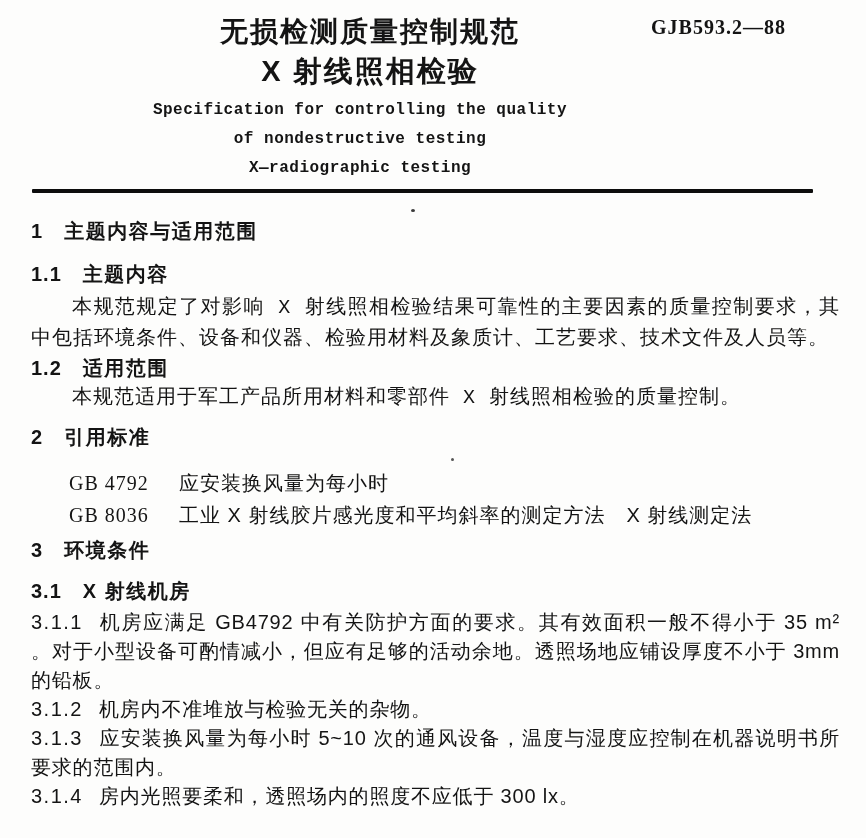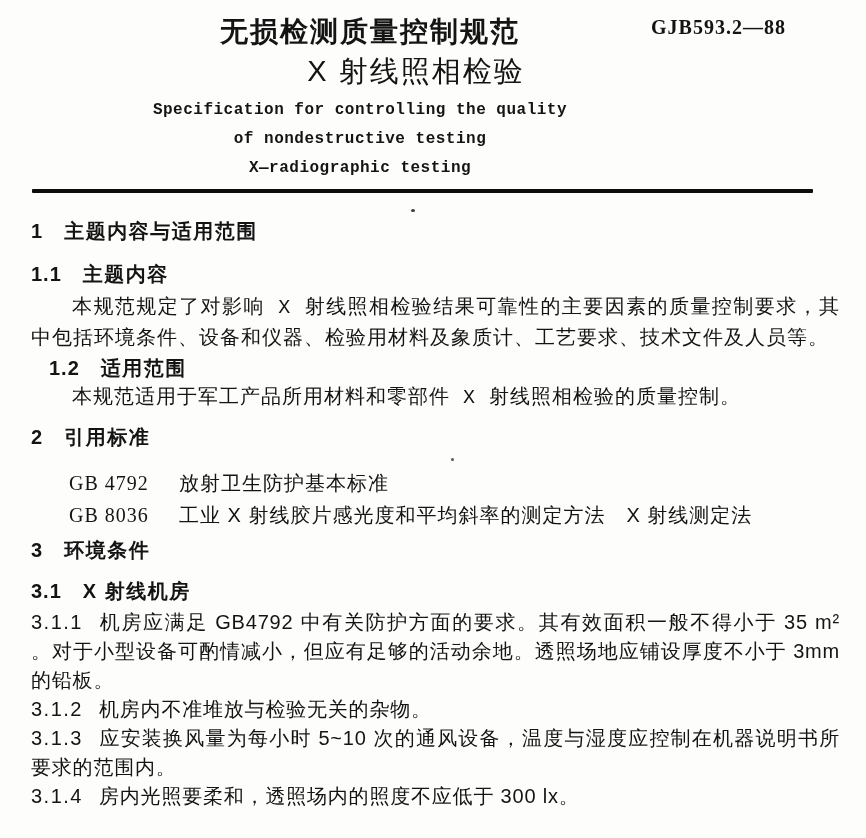--- a/index.html
+++ b/index.html
@@ -21,22 +21,22 @@
     white-space:nowrap;
     text-align:center;
   }
   .title-zh{
     width:740px;text-align:center;
     font-size:28px;font-weight:bold;line-height:33px;
     letter-spacing:2px;
   }
   .subtitle-zh{
     width:740px;text-align:center;
-    font-size:29px;font-weight:normal;line-height:33px;
-    margin-top:7px;letter-spacing:2px;padding-left:46px;
+    font-size:29px;font-weight:bold;line-height:33px;
+    margin-top:7px;letter-spacing:2px;
   }
   .en-block{
     width:720px;margin-top:8px;
     font-family:Liberation Mono, monospace;font-weight:bold;
   }
   .title-en{text-align:center;font-size:16px;line-height:29px;letter-spacing:0.5px;}
   .rule{
     height:4px;background:#0d0d0d;
     margin:6px 0 0 32px;width:781px;
     border-radius:1px;
@@ -46,21 +46,21 @@
   .h1,.h2{
     font-size:20px;font-weight:bold;line-height:26px;
     letter-spacing:1.5px;white-space:nowrap;
   }
   .h1 .num,.h2 .num{display:inline-block;margin-right:21px;letter-spacing:1px;}
   .mt25{margin-top:25px;}
   .mt17{margin-top:17px;}
   .mt15{margin-top:15px;}
   .mt11{margin-top:11px;}
   .mt6{margin-top:6px;}
-  .mt1{margin-top:1px;margin-left:18px;}
+  .mt1{margin-top:1px;}
   .para{
     margin:5px 0 0 0;
     font-size:20px;line-height:31px;
     letter-spacing:1px;
     text-align:justify;
     text-indent:41px;
     font-family:Liberation Mono, monospace;
   }
   .para.tight{margin-top:1px;}
   .reflist{margin-top:17px;}
@@ -119,21 +119,21 @@
     </div>
     <p class="para tight">本规范适用于军工产品所用材料和零部件 X 射线照相检验的质量控制。</p>
 
     <div class="h1 mt11">
       <span class="num">2</span><span>引用标准</span>
     </div>
 
     <div class="reflist">
       <div class="ref">
         <span class="ref-code">GB 4792</span>
-        <span class="ref-title">放射卫生防护基本标准</span>
+        <span class="ref-title">应安装换风量为每小时</span>
       </div>
       <div class="ref">
         <span class="ref-code">GB 8036</span>
         <span class="ref-title">工业 X 射线胶片感光度和平均斜率的测定方法　X 射线测定法</span>
       </div>
     </div>
 
     <div class="h1 mt6">
       <span class="num">3</span><span>环境条件</span>
     </div>

